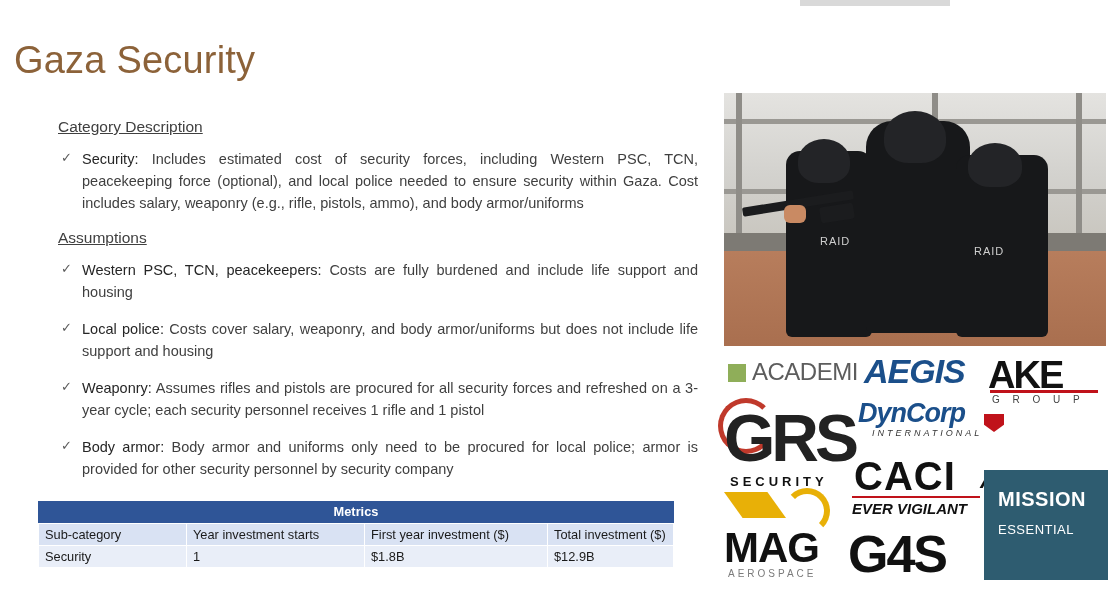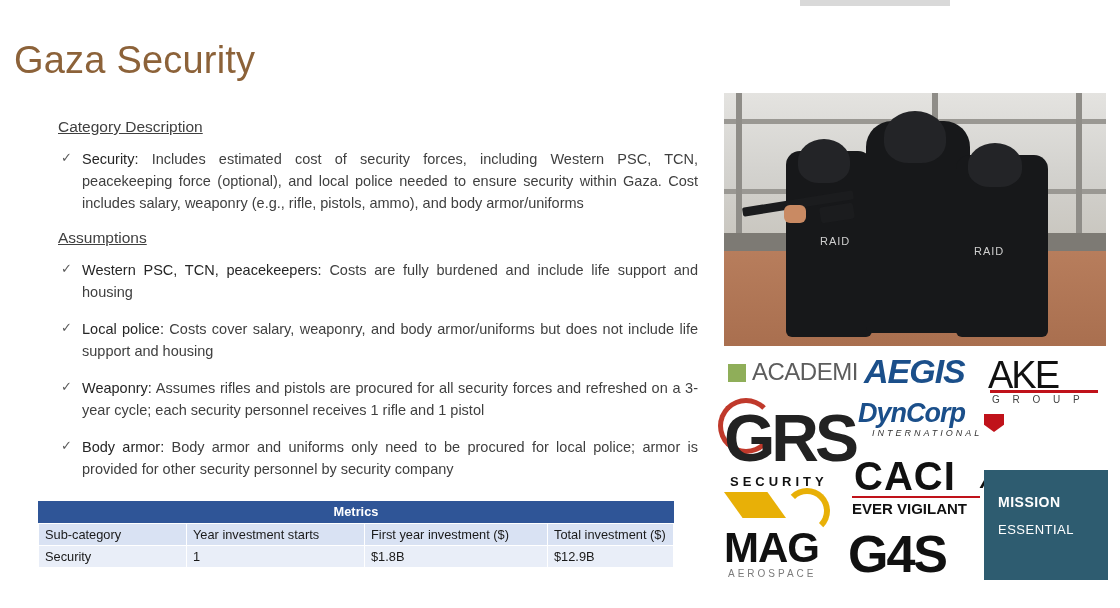--- a/index.html
+++ b/index.html
@@ -211,36 +211,36 @@
     overflow: hidden;
   }
   .logo {
     position: absolute;
     font-family: "Liberation Sans", sans-serif;
     white-space: nowrap;
   }
   .l-academi { left: 16px; top: 6px; font-size: 24px; color: #5d5d5d; letter-spacing: -0.5px; }
   .l-academi .sq { display: inline-block; width: 18px; height: 18px; background: #8fae59; margin-right: 6px; vertical-align: -2px; }
   .l-aegis { left: 152px; top: 0px; font-size: 34px; color: #1b4f8a; font-weight: bold; font-style: italic; letter-spacing: -1px; }
-  .l-ake { left: 276px; top: 2px; font-size: 38px; color: #111; font-weight: normal; letter-spacing: -2px; }
+  .l-ake { left: 276px; top: 2px; font-size: 38px; color: #111; font-weight: bold; letter-spacing: -2px; }
   .l-ake-sub { left: 280px; top: 42px; font-size: 10px; color: #444; letter-spacing: 5px; }
   .l-ake-bar { position: absolute; left: 278px; top: 38px; width: 108px; height: 3px; background: #c0121a; }
   .l-grs { left: 12px; top: 48px; font-size: 66px; color: #222; font-weight: bold; letter-spacing: -4px; }
   .l-grs-sub { left: 18px; top: 122px; font-size: 13px; color: #111; letter-spacing: 4px; font-weight: bold; }
   .l-grs-arc { position: absolute; left: 6px; top: 46px; width: 46px; height: 46px; border: 5px solid #c0392b; border-radius: 50%; border-right-color: transparent; }
   .l-dyn { left: 146px; top: 46px; font-size: 27px; color: #1b4f8a; font-weight: bold; font-style: italic; letter-spacing: -1px; }
   .l-dyn-sub { left: 160px; top: 76px; font-size: 9px; color: #333; letter-spacing: 3px; font-style: italic; }
   .l-advanfort { left: 268px; top: 86px; font-size: 22px; color: #111; font-weight: bold; font-style: italic; margin-top: 30px; }
   .l-advan-mark { position: absolute; left: 272px; top: 62px; width: 20px; height: 18px; background: #c0121a; clip-path: polygon(0 0, 100% 0, 100% 60%, 50% 100%, 0 60%); }
   .l-caci { left: 142px; top: 102px; font-size: 40px; color: #111; font-weight: bold; letter-spacing: 1px; }
-  .l-caci-sub { left: 140px; top: 148px; font-size: 15px; color: #111; font-weight: bold; }
+  .l-caci-sub { left: 140px; top: 148px; font-size: 15px; color: #111; font-style: italic; font-weight: bold; }
   .l-caci-bar { position: absolute; left: 140px; top: 144px; width: 128px; height: 2px; background: #c0121a; }
   .l-mission { position: absolute; left: 272px; top: 118px; width: 124px; height: 110px; background: #2e5c70; }
   .l-mission span { position: absolute; left: 14px; color: #fff; font-weight: bold; }
-  .l-mission .m1 { top: 24px; font-size: 14px; letter-spacing: 0.5px; }
+  .l-mission .m1 { top: 18px; font-size: 20px; letter-spacing: 0.5px; }
   .l-mission .m2 { top: 52px; font-size: 13px; letter-spacing: 0.5px; font-weight: normal; }
   .l-mag { left: 12px; top: 172px; font-size: 42px; color: #111; font-weight: bold; letter-spacing: -1px; }
   .l-mag-sub { left: 16px; top: 216px; font-size: 10px; color: #7b7b7b; letter-spacing: 3px; }
   .l-mag-mark { position: absolute; left: 12px; top: 140px; width: 62px; height: 26px; background: #e8b007; clip-path: polygon(0 0, 70% 0, 100% 100%, 30% 100%); }
   .l-mag-arc { position: absolute; left: 72px; top: 136px; width: 34px; height: 34px; border: 6px solid #e8b007; border-radius: 50%; border-left-color: transparent; border-bottom-color: transparent; }
   .l-g4s { left: 136px; top: 172px; font-size: 52px; color: #111; font-weight: bold; letter-spacing: -2px; }
 </style>
 </head>
 <body>
 

